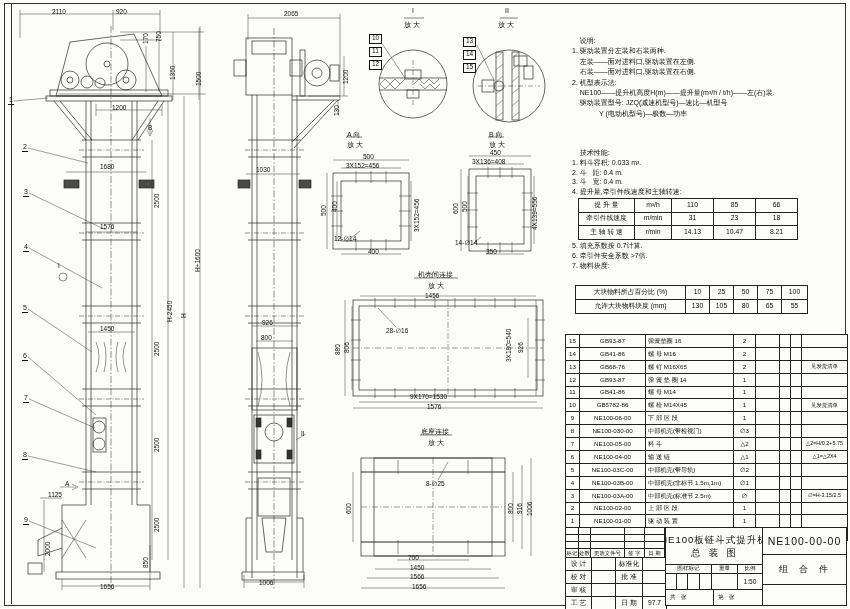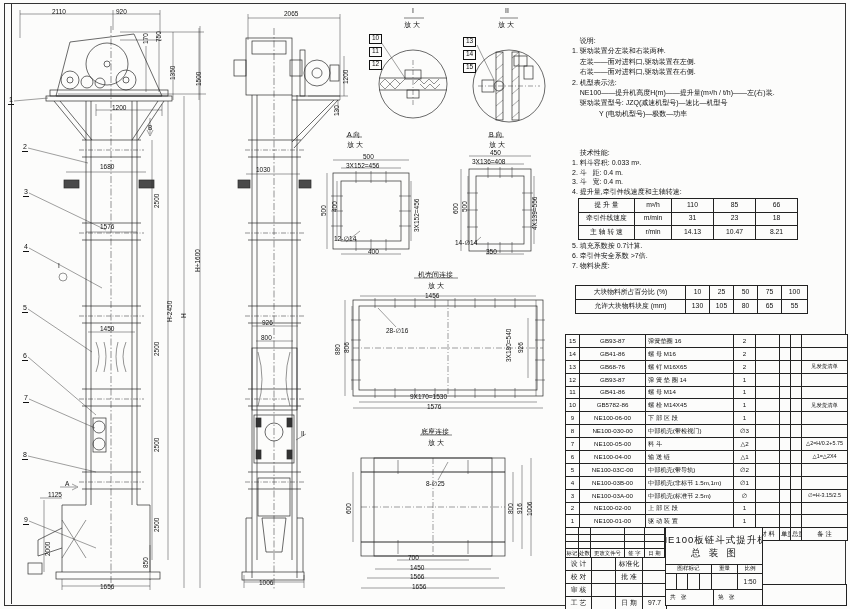--- a/index.html
+++ b/index.html
@@ -579,16 +579,18 @@
     <div class="tb-cell" style="left:172px;top:37px;width:26px;height:10px;font-size:5.6px;">比例</div>
     <div class="tb-cell" style="left:100px;top:46px;width:12px;height:17px;"></div>
     <div class="tb-cell" style="left:111px;top:46px;width:12px;height:17px;"></div>
     <div class="tb-cell" style="left:122px;top:46px;width:13px;height:17px;"></div>
     <div class="tb-cell" style="left:134px;top:46px;width:13px;height:17px;"></div>
     <div class="tb-cell" style="left:146px;top:46px;width:27px;height:17px;"></div>
     <div class="tb-cell" style="left:172px;top:46px;width:26px;height:17px;font-size:6.6px;">1:50</div>
     <div class="tb-cell" style="left:100px;top:62px;width:49px;height:17px;font-size:5.8px;justify-content:flex-start;padding-left:4px;">共   张</div>
     <div class="tb-cell" style="left:148px;top:62px;width:50px;height:17px;font-size:5.8px;justify-content:flex-start;padding-left:4px;">第   张</div>
 
+    <div class="tb-cell tb-big" style="left:197px;top:0;width:85px;height:28px;">NE100-00-00</div>
+    <div class="tb-cell" style="left:197px;top:27px;width:85px;height:31px;font-size:9px;letter-spacing:2px;">组  合  件</div>
     <div class="tb-cell" style="left:197px;top:57px;width:85px;height:22px;"></div>
   </div>
 
 </div>
 
 </body></html>

